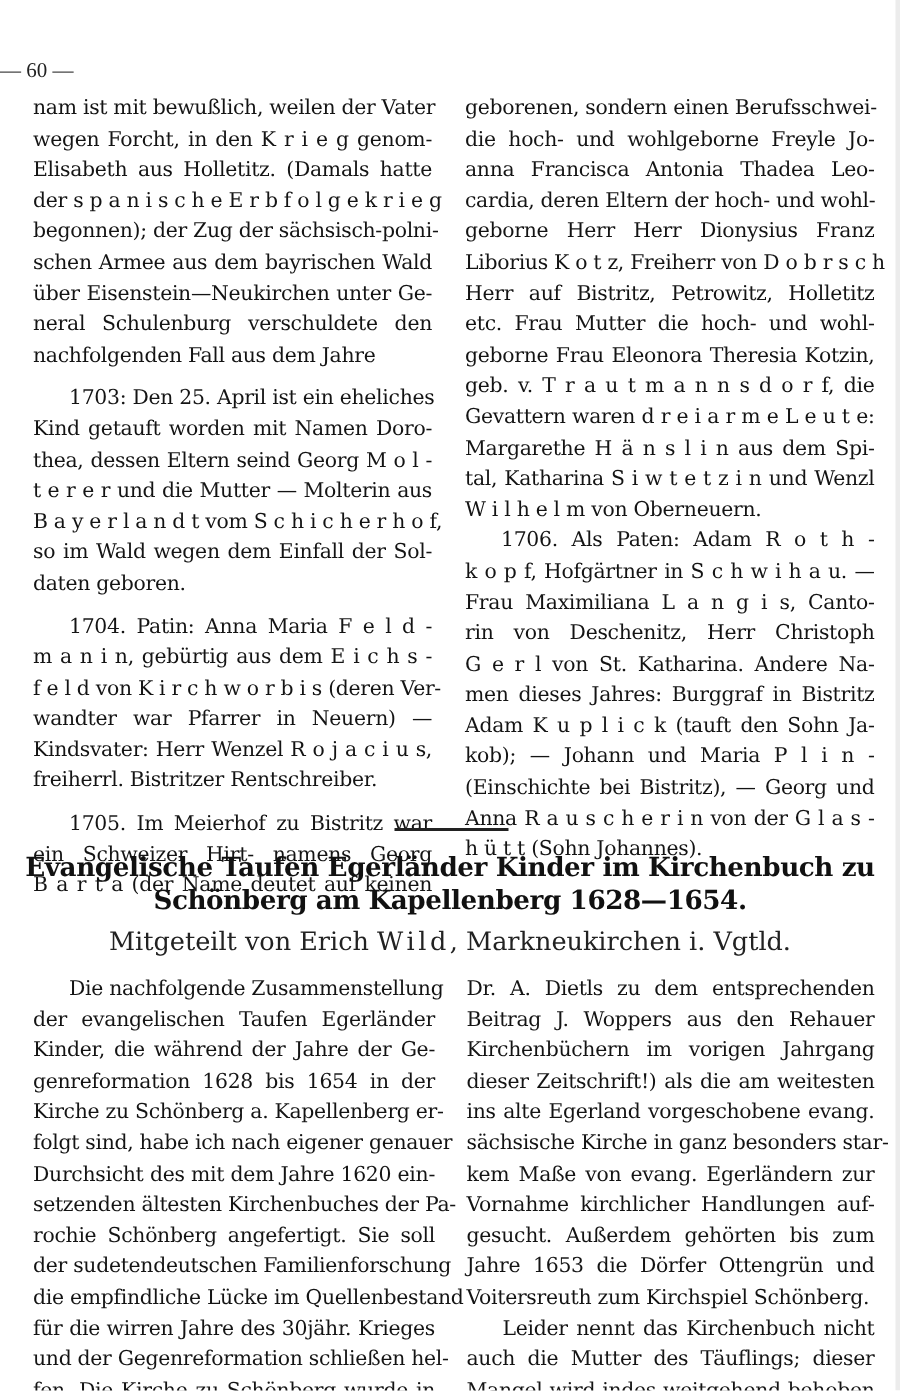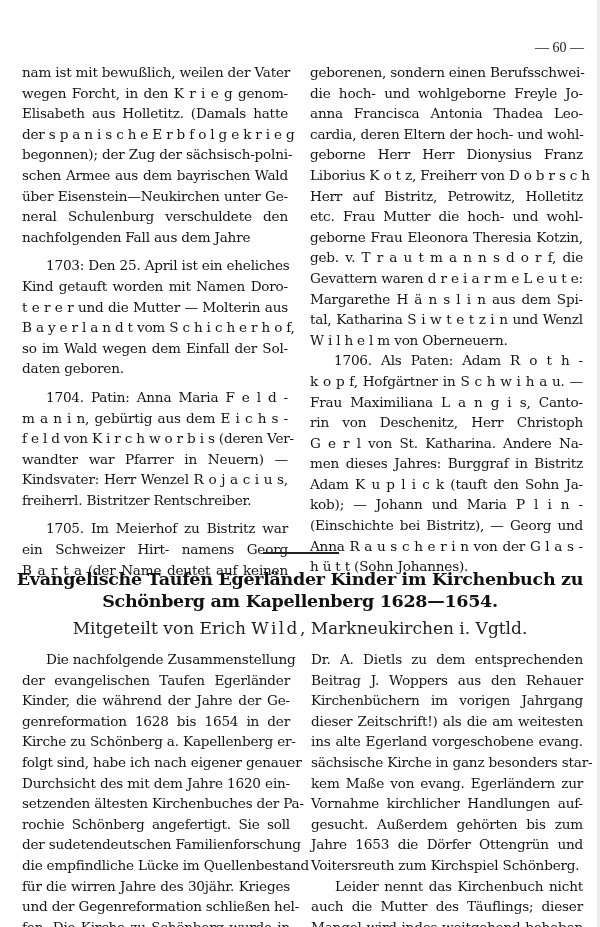--- a/index.html
+++ b/index.html
@@ -1,21 +1,21 @@
 <!DOCTYPE html>
 <html><head>
   <meta charset="utf-8">
   <style>
     html, body { margin: 0; padding: 0; background: #ffffff; }
     body {
       width: 600px; height: 927px; position: relative; overflow: hidden;
       font-family: "DejaVu Serif", serif; color: #141414;
     }
     .page-number {
-      position: absolute; top: 40px; left: 0; width: 584px; text-align: right;
+      position: absolute; top: 40px; left: 0; width: 584px; text-align: left;
       font-family: "Liberation Serif", serif; font-size: 14px; color: #222;
     }
     .col {
       position: absolute; width: 266px;
       font-size: 13.6px; line-height: 20.6px; text-align: justify;
       letter-spacing: -0.2px;
     }
     .col-top-left { left: 22px; top: 62px; }
     .col-top-right { left: 310px; top: 62px; width: 273px; }
     .col-bot-left { left: 22px; top: 649px; width: 268px; }
@@ -53,20 +53,21 @@
   <span class="line">Elisabeth aus Holletitz. (Damals hatte</span>
   <span class="line">der  s p a n i s c h e  E r b f o l g e k r i e g</span>
   <span class="line">begonnen); der Zug der sächsisch-polni-</span>
   <span class="line">schen Armee aus dem bayrischen Wald</span>
   <span class="line">über Eisenstein—Neukirchen unter Ge-</span>
   <span class="line">neral Schulenburg verschuldete den</span>
   <span class="line last">nachfolgenden Fall aus dem Jahre</span>
   <div class="para-gap"></div>
   <span class="line indent">1703: Den 25. April ist ein eheliches</span>
   <span class="line">Kind getauft worden mit Namen Doro-</span>
+  <span class="line">thea, dessen Eltern seind Georg M o l -</span>
   <span class="line">t e r e r und die Mutter — Molterin aus</span>
   <span class="line">B a y e r l a n d t  vom  S c h i c h e r h o f,</span>
   <span class="line">so im Wald wegen dem Einfall der Sol-</span>
   <span class="line last">daten geboren.</span>
   <div class="para-gap"></div>
   <span class="line indent">1704. Patin: Anna Maria F e l d -</span>
   <span class="line">m a n i n, gebürtig aus dem E i c h s -</span>
   <span class="line">f e l d von K i r c h w o r b i s (deren Ver-</span>
   <span class="line">wandter war Pfarrer in Neuern) —</span>
   <span class="line">Kindsvater: Herr Wenzel R o j a c i u s,</span>

